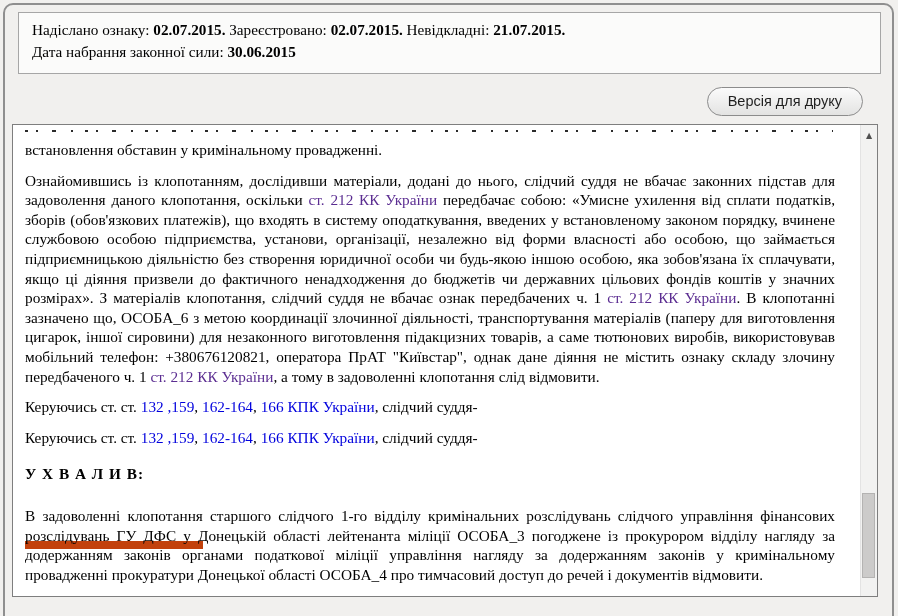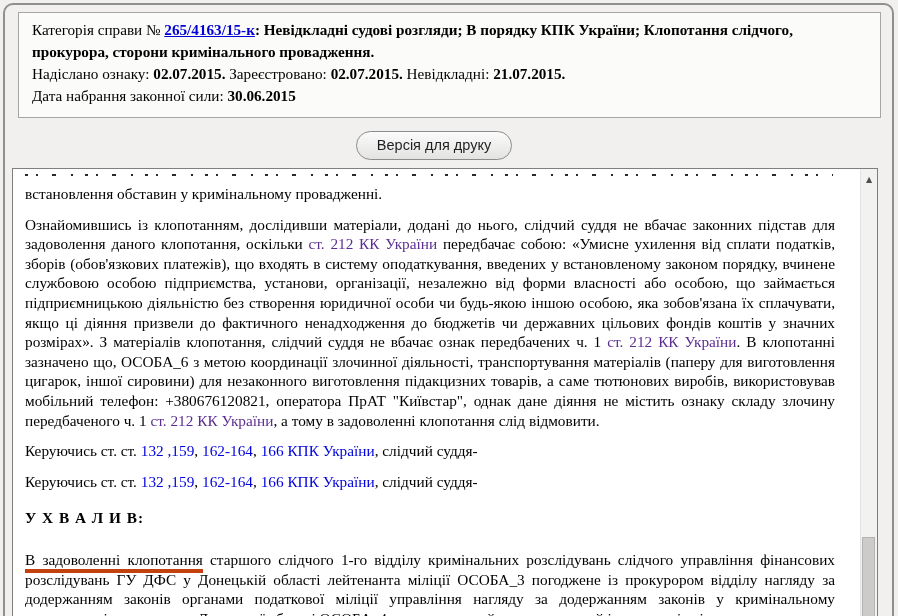--- a/index.html
+++ b/index.html
@@ -30,21 +30,21 @@
   .header-box b { font-weight: bold; }
   .case-link {
     color: #0000d6;
     font-weight: bold;
     text-decoration: underline;
     cursor: pointer;
   }
   
   .toolbar {
     display: flex;
-    justify-content: center;
+    justify-content: flex-end;
     padding: 13px 29px 8px 0;
   }
   .print-btn {
     font-family: "Liberation Sans", "DejaVu Sans", sans-serif;
     font-size: 14.5px;
     color: #1f1f1f;
     background: linear-gradient(#fbfbfb, #e3e3e2);
     border: 1px solid #8c8c8c;
     border-radius: 15px;
     padding: 5px 20px 6px 20px;
@@ -80,22 +80,22 @@
   .para { margin: 0 0 11px 0; }
   .last-line-left { text-align-last: left; }
   .doclink { color: #0000dd; cursor: pointer; }
   .doclink.visited { color: #5b2d91; }
   .ukhvaliv {
     font-weight: bold;
     margin: 17px 0 22px 0;
     letter-spacing: 1px;
   }
   .redline {
-    border-bottom: 4px solid #c2410c;
-    padding-bottom: 1px;
+    border-bottom: 8px solid #c2410c;
+    padding-bottom: 17px;
   }
   
   .scrollbar {
     position: absolute;
     top: 0; right: 0;
     width: 17px; height: 100%;
     background: #f2f2f1;
     border-left: 1px solid #e3e3e3;
   }
   .sb-btn {
@@ -120,21 +120,20 @@
     border: 1px solid #b4b3b2;
     cursor: pointer;
   }
 </style>
 </head>
 <body>
 
 <div class="outer-panel">
 
   <div class="header-box">
-    <p><span>Категорія справи № </span><a class="case-link">265/4163/15-к</a><b><span>: </span><span>Невідкладні судові розгляди; В порядку КПК України; Клопотання слідчого, прокурора, сторони кримінального провадження.</span></b></p>
     <p><span>Надіслано ознаку: </span><b>02.07.2015.</b><span> Зареєстровано: </span><b>02.07.2015.</b><span> Невідкладні: </span><b>21.07.2015.</b></p>
     <p><span>Дата набрання законної сили: </span><b>30.06.2015</b></p>
   </div>
 
   <div class="toolbar">
     <button class="print-btn">Версія для друку</button>
   </div>
 
   <div class="doc-panel">
     <div class="doc-content">

